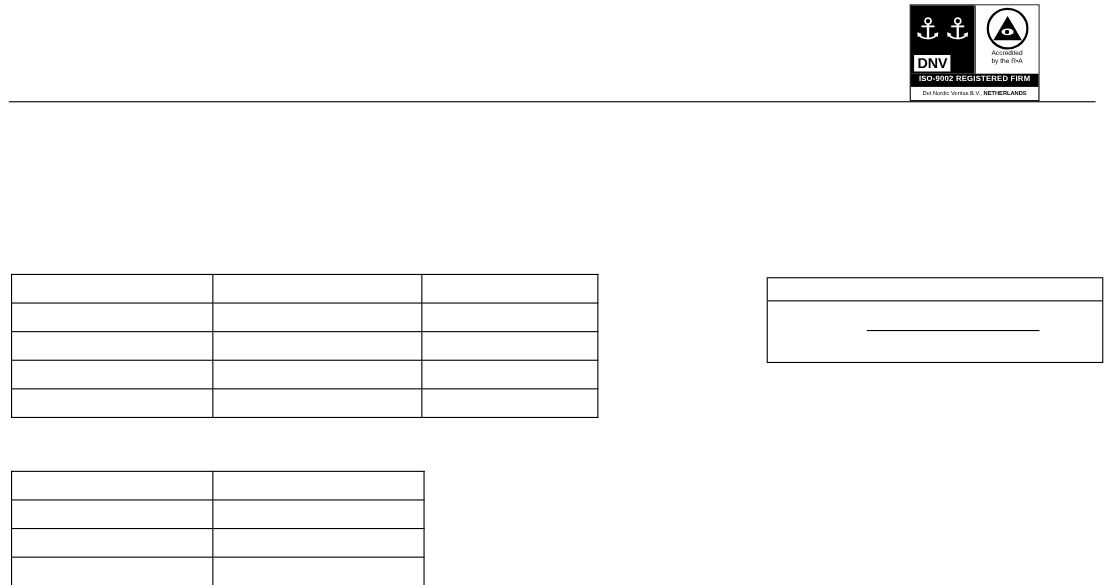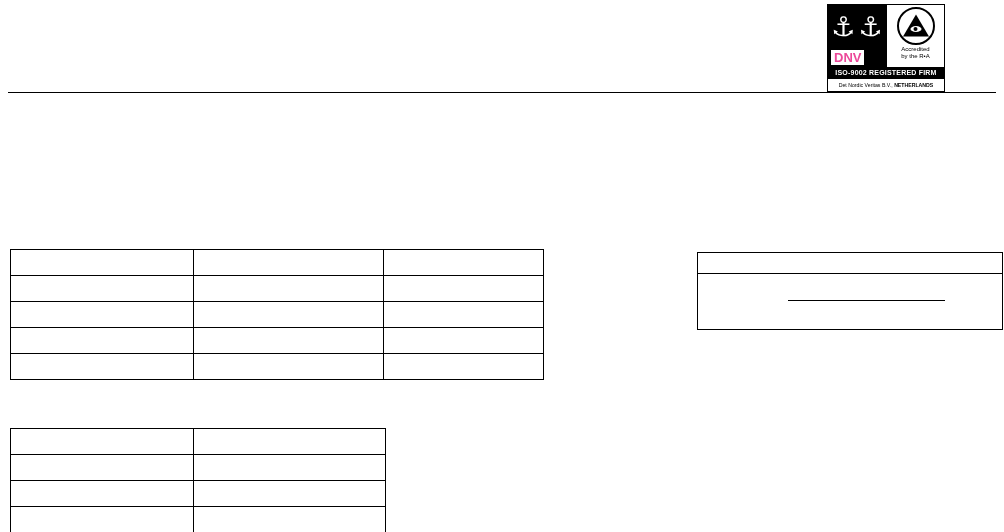--- a/index.html
+++ b/index.html
@@ -55,21 +55,21 @@
     color: #ffffff;
     font-size: 27px;
     line-height: 27px;
     font-family: "DejaVu Sans", sans-serif;
   }
   .cert-dnv-word {
     position: absolute;
     left: 3px;
     bottom: 2px;
     background: #ffffff;
-    color: #ec4899;
+    color: #000000;
     font-weight: bold;
     font-size: 13px;
     letter-spacing: 0px;
     line-height: 15px;
     padding: 0 3px;
     font-family: "Liberation Sans", sans-serif;
   }
   .cert-ra {
     position: relative;
     width: 50%;

